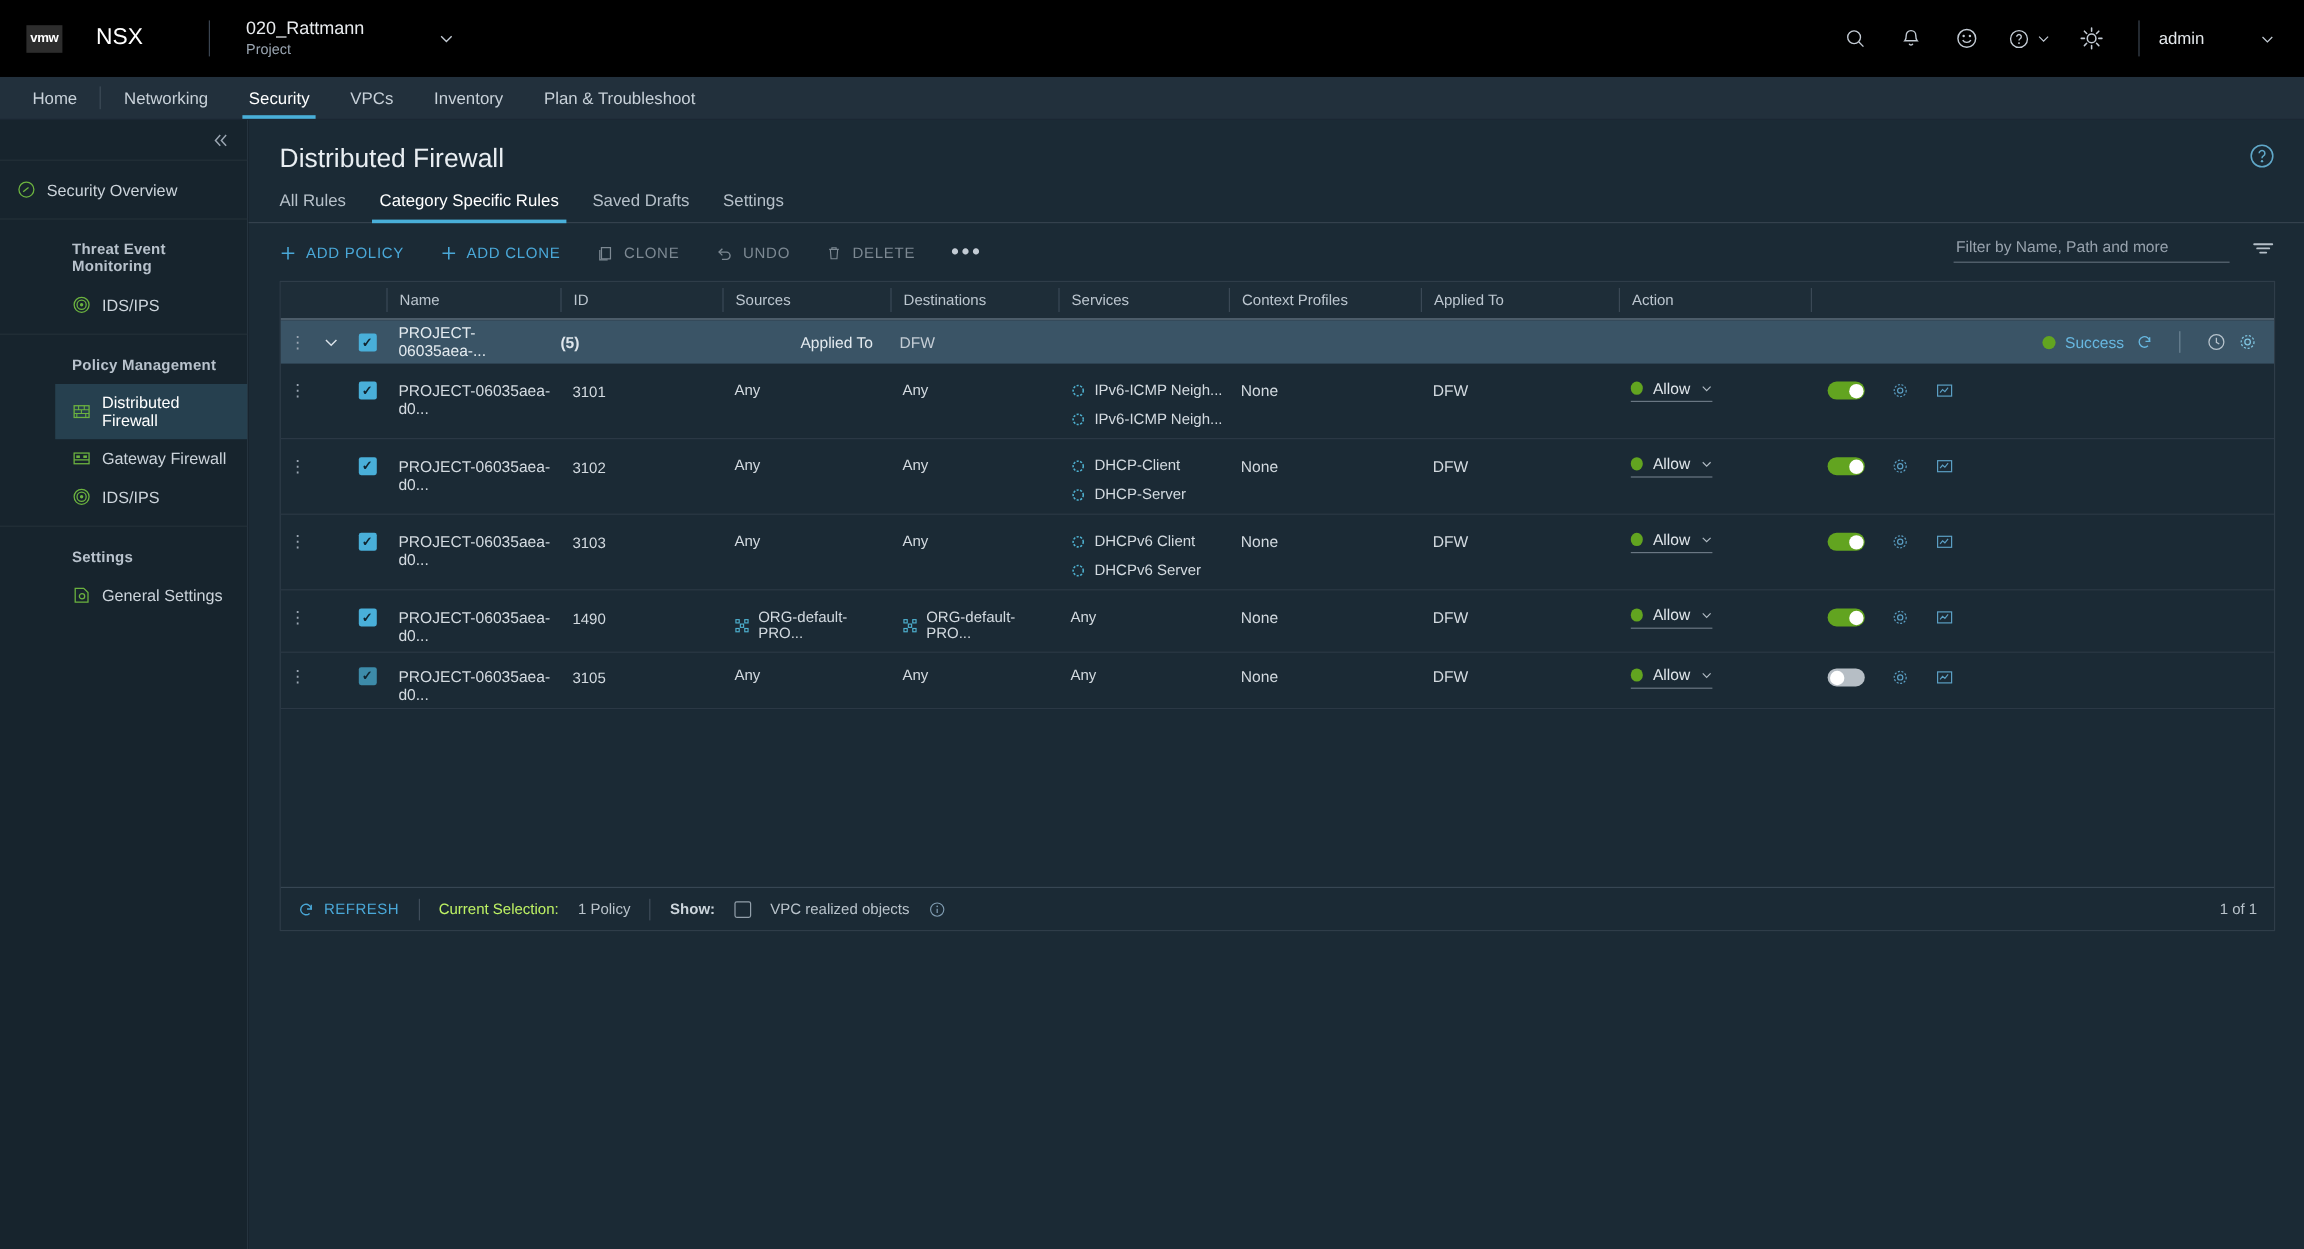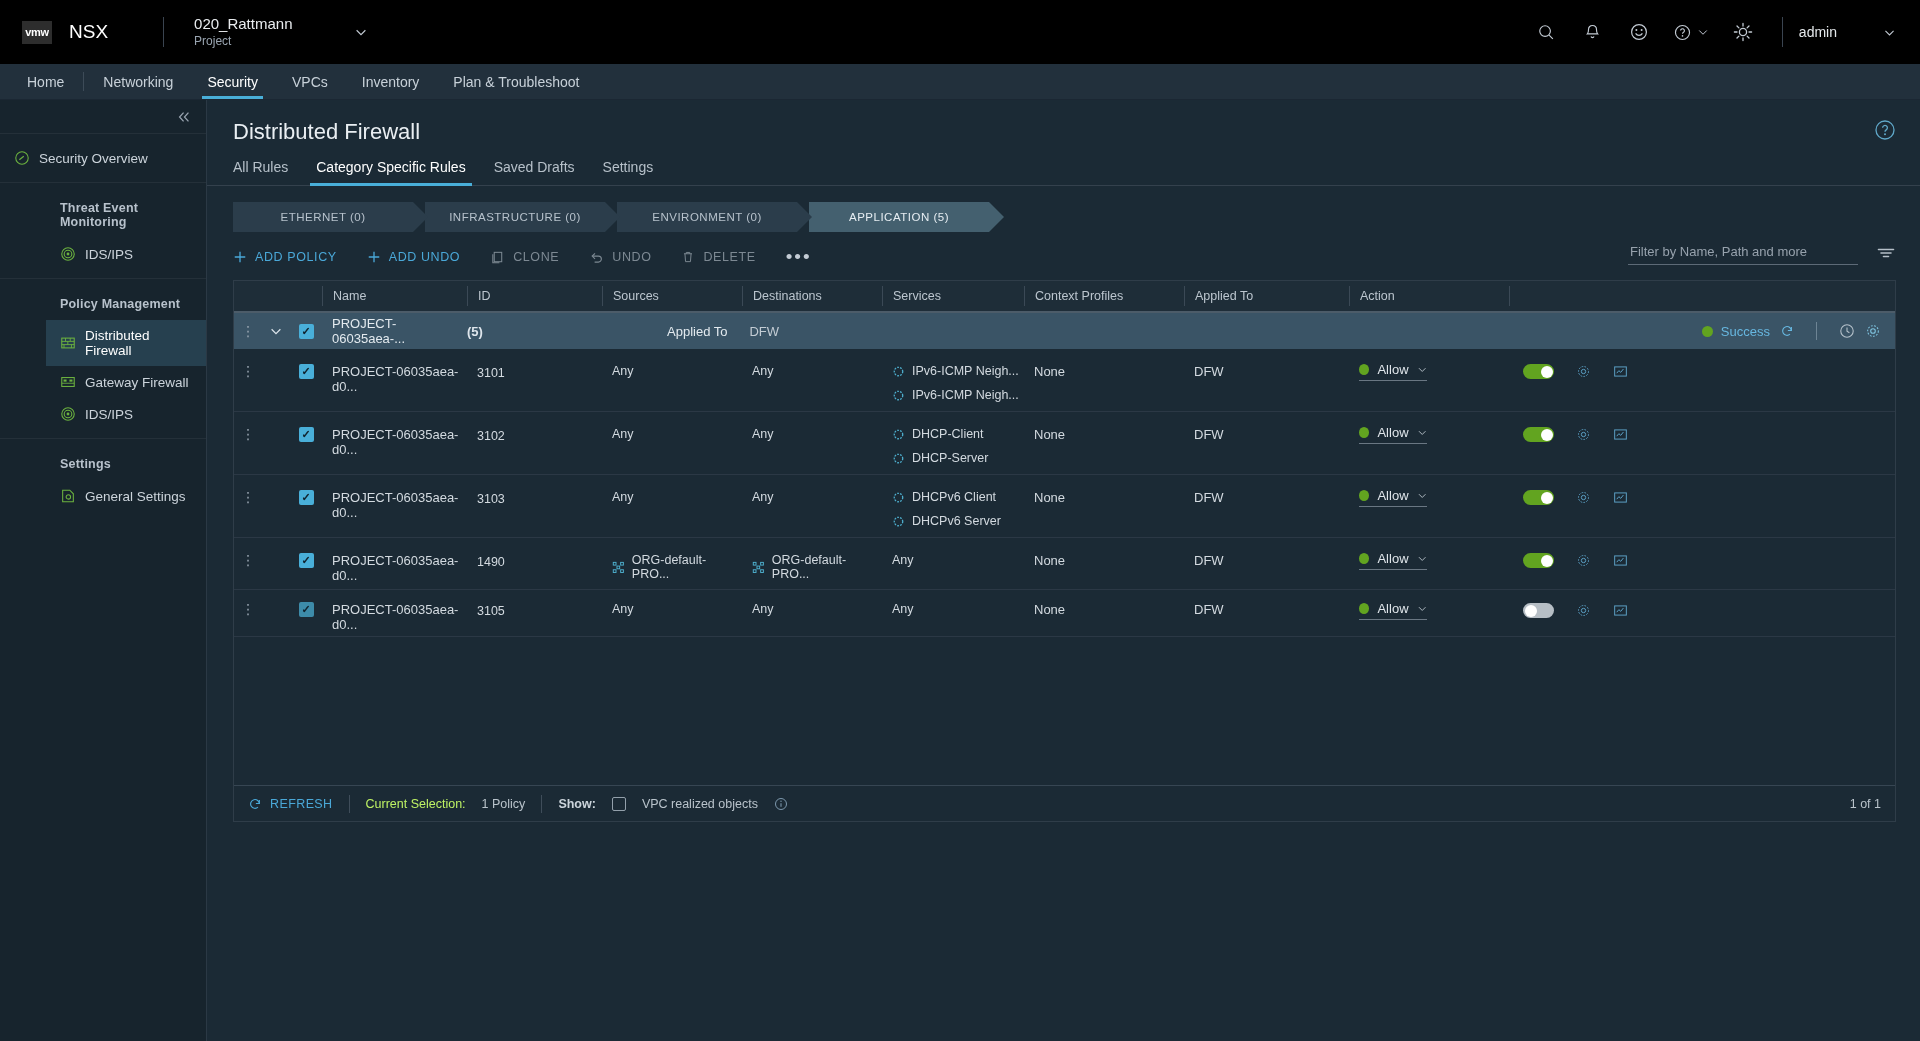--- a/index.html
+++ b/index.html
@@ -20,21 +20,21 @@
   }
   .vmw-logo {
     margin-left: 22px;
     width: 30px; height: 23px;
     background: #2d2d2d;
     display: flex; align-items: center; justify-content: center;
     font-size: 11px; font-weight: bold; color: #fff;
     letter-spacing: -0.3px;
   }
   .brand {
-    margin-left: 17px; font-size: 19px; color: #fff; font-weight: 400;
+    margin-left: 28px; font-size: 19px; color: #fff; font-weight: 400;
   }
   .hdr-divider {
     width: 1px; height: 30px; background: #3a4450; margin: 0 30px 0 55px;
   }
   .project-block { line-height: 1.15; }
   .project-name { font-size: 15px; color: #e9ecef; }
   .project-sub { font-size: 12px; color: #9aa5b1; margin-top: 3px; }
   .project-caret {
     margin-left: 62px; color: #c3cbd4; font-size: 15px;
     display:flex; align-items:center;
@@ -420,39 +420,33 @@
     </div>
 
     <div class="tabs">
       <div class="tab">All Rules</div>
       <div class="tab active">Category Specific Rules</div>
       <div class="tab">Saved Drafts</div>
       <div class="tab">Settings</div>
     </div>
 
 
-    <div class="cat-wrap">
-      <div class="cat">ETHERNET (0)</div>
-      <div class="cat">INFRASTRUCTURE (0)</div>
-      <div class="cat">ENVIRONMENT (0)</div>
-      <div class="cat sel">APPLICATION (5)</div>
-    </div>
 
     <div class="toolbar">
       <div class="tb">
         <svg width="14" height="14" viewBox="0 0 16 16">
             <path d="M8 2v12M2 8h12" stroke="currentColor" stroke-width="1.5"></path>
           </svg>
         <span>ADD POLICY</span>
       </div>
       <div class="tb">
         <svg width="14" height="14" viewBox="0 0 16 16">
             <path d="M8 2v12M2 8h12" stroke="currentColor" stroke-width="1.5"></path>
           </svg>
-        <span>ADD UNDO</span>
+        <span>ADD CLONE</span>
       </div>
       <div class="tb disabled">
         <svg width="15" height="15" viewBox="0 0 16 16">
             <rect x="4.5" y="2.5" width="8" height="10" fill="none" stroke="currentColor" stroke-width="1.1"></rect>
             <path d="M3 4.6v8.9h7" fill="none" stroke="currentColor" stroke-width="1.1"></path>
           </svg>
         <span>CLONE</span>
       </div>
       <div class="tb disabled">
         <svg width="15" height="15" viewBox="0 0 16 16">

